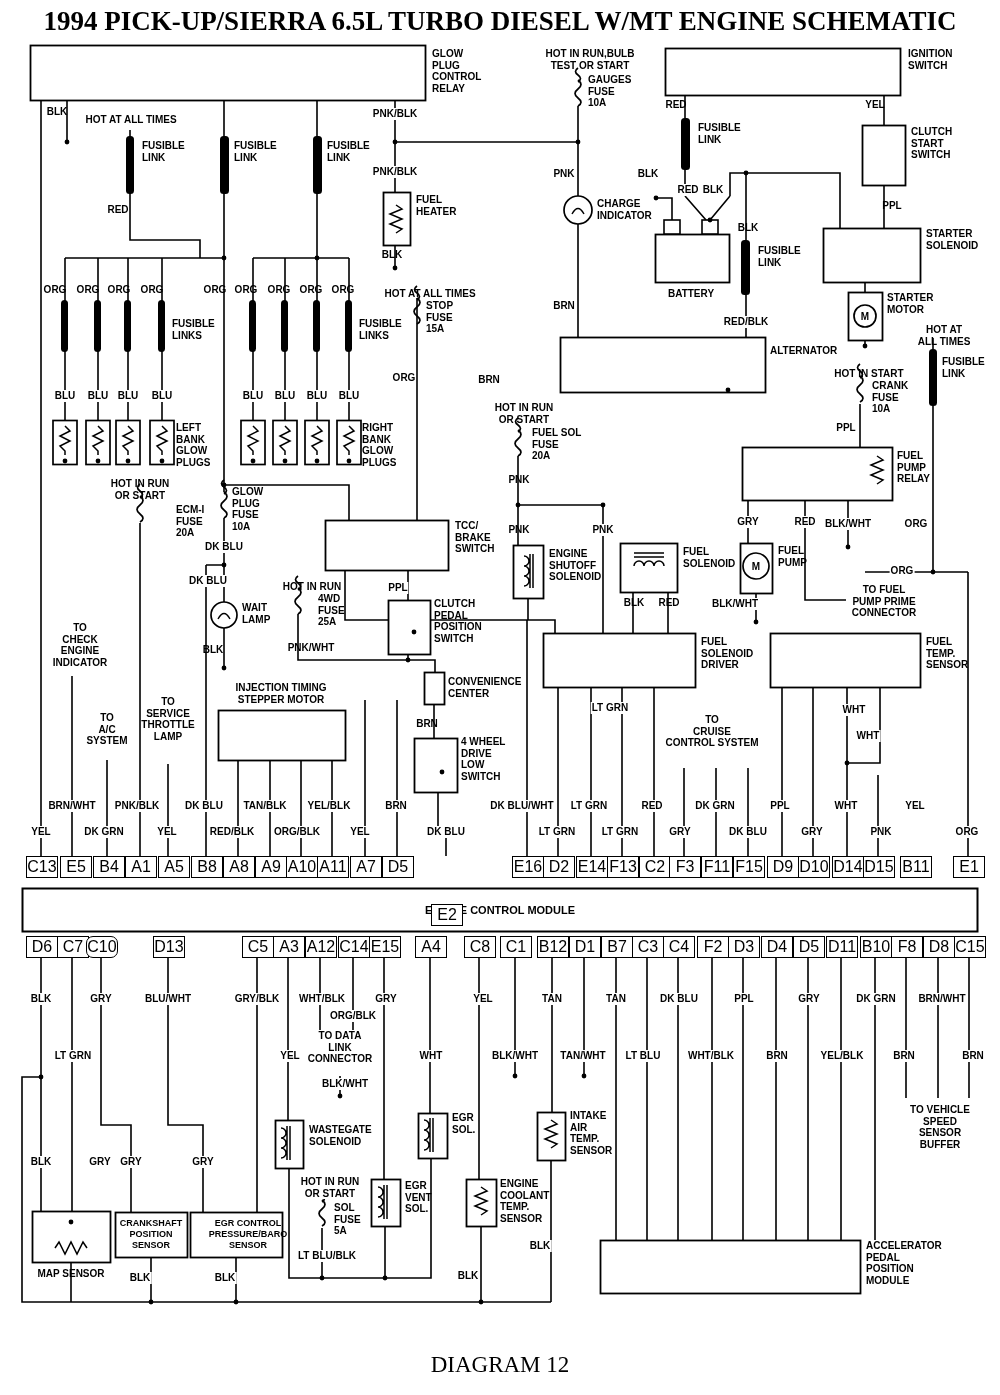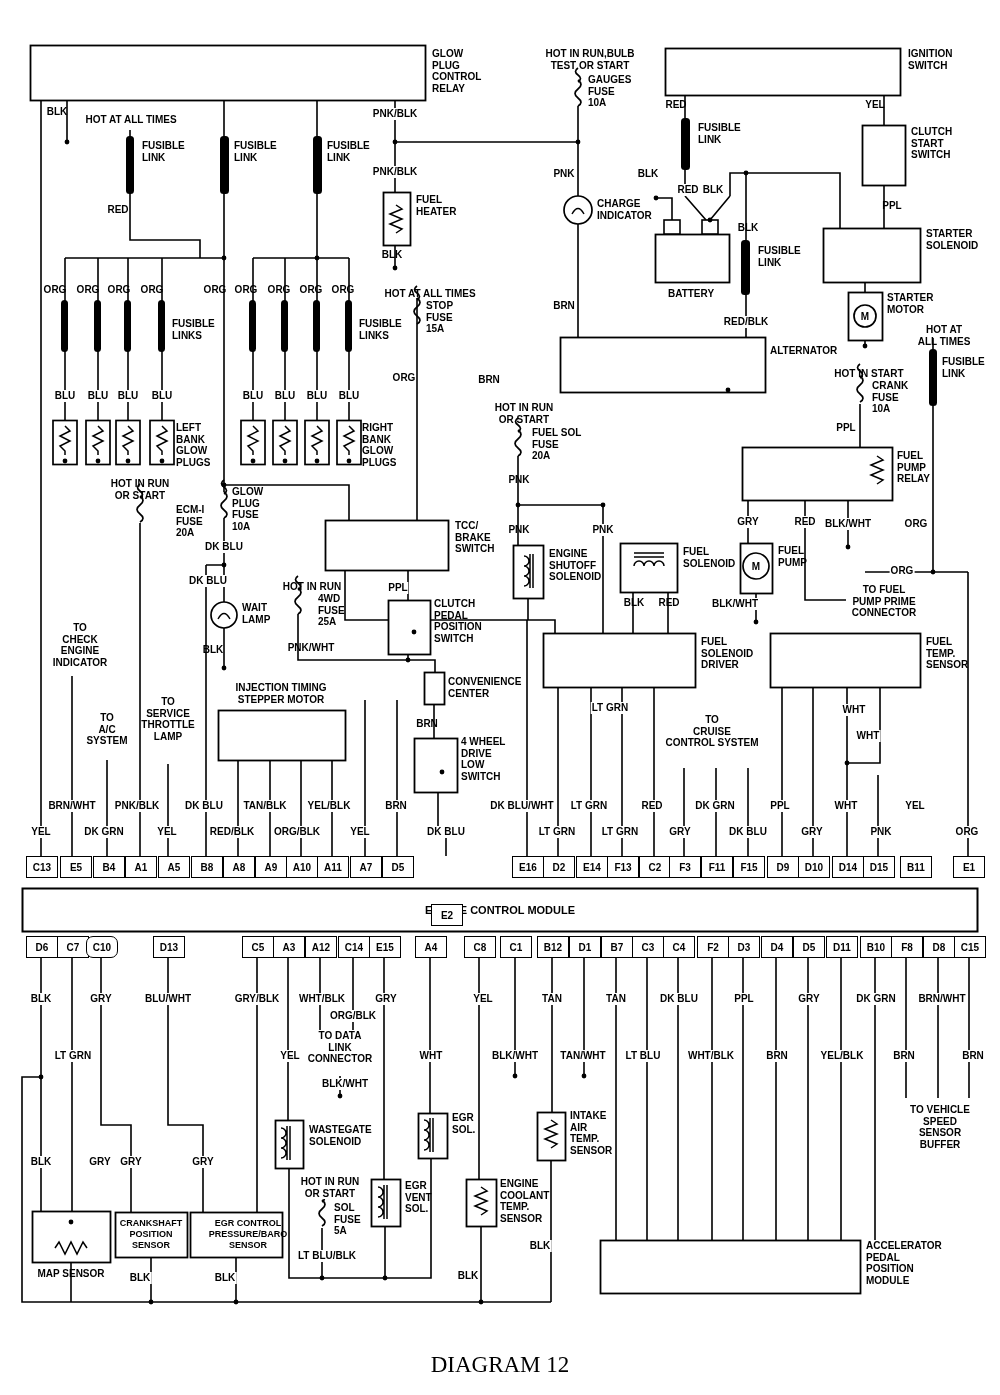--- a/index.html
+++ b/index.html
@@ -5,34 +5,35 @@
   html,body{margin:0;padding:0;background:#e8e8e8;}
   #canvas{position:relative;width:1000px;height:1395px;background:#ffffff;margin:0 auto;
           font-family:"Liberation Sans",sans-serif;overflow:hidden;}
   #wiresvg{position:absolute;left:0;top:0;}
   .lbl{position:absolute;font-size:10px;font-weight:bold;color:#000;line-height:1.15;
        white-space:pre-line;letter-spacing:0;}
   .lbl.c{transform:translateX(-50%);text-align:center;}
   .lbl.l{text-align:left;}
   .lbl.bgw{background:#fff;padding:0 1px;}
   .pill{position:absolute;width:30px;height:20px;border:1.6px solid #000;background:#fff;
-        font-size:10px;font-weight:bold;display:flex;align-items:center;justify-content:center;}
+        font-size:16px;font-weight:normal;display:flex;align-items:center;justify-content:center;}
   .boxlbl-in{position:absolute;font-size:9px;font-weight:bold;text-align:center;line-height:1.2;
         display:flex;align-items:center;justify-content:center;white-space:pre-line;}
   #title{position:absolute;left:50%;transform:translateX(-50%);top:6px;width:100%;
          font-family:"Liberation Serif",serif;font-weight:bold;font-size:27px;text-align:center;}
   #footer{position:absolute;left:50%;transform:translateX(-50%);top:1352px;
          font-family:"Liberation Serif",serif;font-size:23px;}
   #ecmlbl{position:absolute;left:22px;top:888px;width:956px;height:44px;display:flex;
           align-items:center;justify-content:center;font-size:11px;font-weight:bold;}
 </style>
 </head>
 <body>
 
 <div id="canvas">
+  <div id="title">1994 PICK-UP/SIERRA 6.5L TURBO DIESEL W/MT ENGINE SCHEMATIC</div>
 
   <svg id="wiresvg" width="1000" height="1395">
 
     <path fill="none" stroke="#000" stroke-width="1.6" d="
       M41,100 V856 M67,100 V142 M130,130 V240 H200 V258
       M65,258 H224 M253,258 H349
       M65,258 V420 M98,258 V420 M128,258 V420 M162,258 V420
       M253,258 V420 M285,258 V420 M317,258 V420 M349,258 V420
       M224,100 V492 M224,518 V602 M224,628 V668 M224,565 H206 M206,565 V856
       M317,100 V258 M224,485 H349 V520 M417,298 V520

